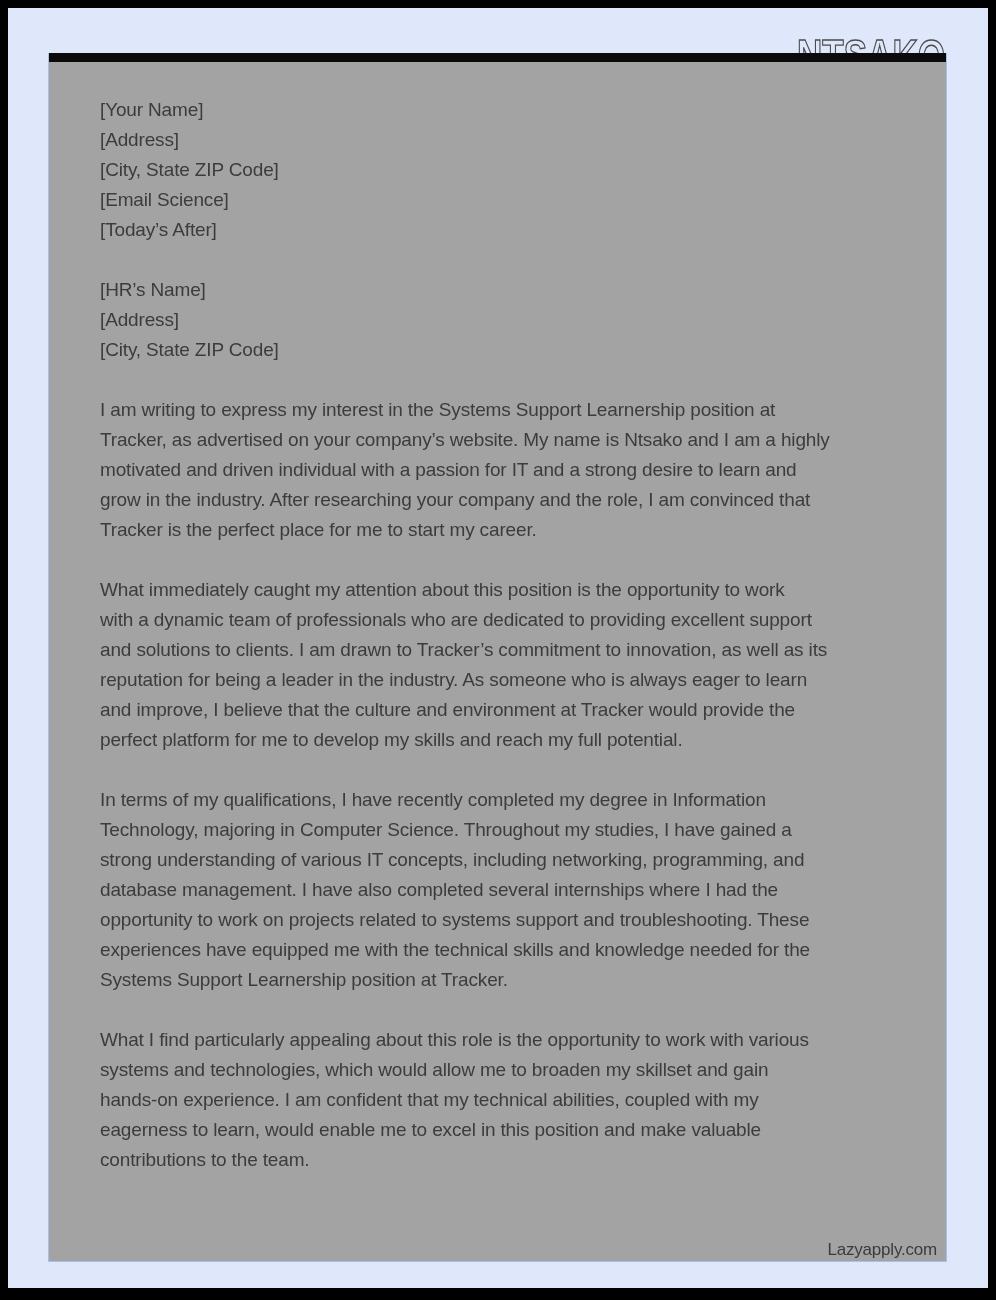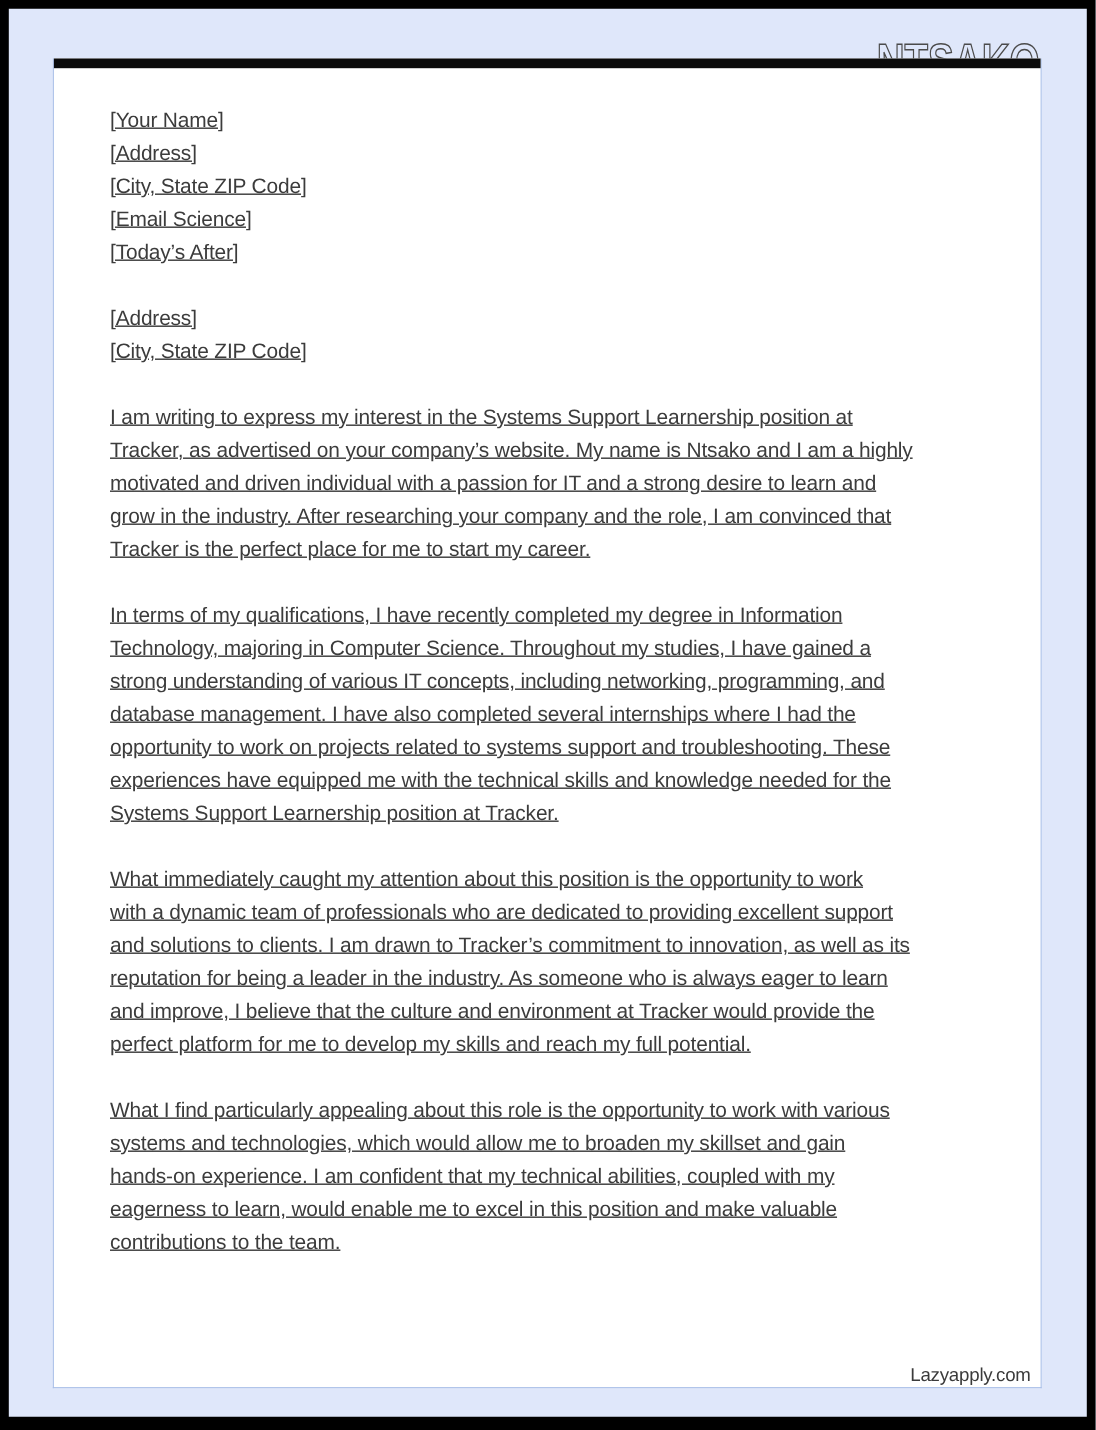--- a/index.html
+++ b/index.html
@@ -21,25 +21,24 @@
     width: 152px;
     height: 52px;
   }
   .page {
     position: absolute;
     left: 40px;
     top: 45px;
     width: 899px;
     height: 1209px;
     box-sizing: border-box;
-    background: #ffffff;
+    background: #a3a3a3;
     border: 1px solid #a9bfe8;
     border-top: none;
     overflow: hidden;
-    text-decoration: underline;
   }
   .topbar {
     height: 9px;
     background: #0b0b0b;
     margin: 0 -1px;
   }
   .content {
     padding: 33px 38px 0 51px;
     font-size: 19px;
     line-height: 30px;
@@ -78,43 +77,44 @@
 
     <div class="block">
       <div class="line">[Your Name]</div>
       <div class="line">[Address]</div>
       <div class="line">[City, State ZIP Code]</div>
       <div class="line">[Email Science]</div>
       <div class="line">[Today’s After]</div>
     </div>
 
     <div class="block">
+      <div class="line">[HR’s Name]</div>
       <div class="line">[Address]</div>
       <div class="line">[City, State ZIP Code]</div>
     </div>
 
 
     <p class="para">I am writing to express my interest in the Systems Support Learnership position at
 Tracker, as advertised on your company’s website. My name is Ntsako and I am a highly
 motivated and driven individual with a passion for IT and a strong desire to learn and
 grow in the industry. After researching your company and the role, I am convinced that
 Tracker is the perfect place for me to start my career.</p>
+    <p class="para">What immediately caught my attention about this position is the opportunity to work
+with a dynamic team of professionals who are dedicated to providing excellent support
+and solutions to clients. I am drawn to Tracker’s commitment to innovation, as well as its
+reputation for being a leader in the industry. As someone who is always eager to learn
+and improve, I believe that the culture and environment at Tracker would provide the
+perfect platform for me to develop my skills and reach my full potential.</p>
     <p class="para">In terms of my qualifications, I have recently completed my degree in Information
 Technology, majoring in Computer Science. Throughout my studies, I have gained a
 strong understanding of various IT concepts, including networking, programming, and
 database management. I have also completed several internships where I had the
 opportunity to work on projects related to systems support and troubleshooting. These
 experiences have equipped me with the technical skills and knowledge needed for the
 Systems Support Learnership position at Tracker.</p>
-    <p class="para">What immediately caught my attention about this position is the opportunity to work
-with a dynamic team of professionals who are dedicated to providing excellent support
-and solutions to clients. I am drawn to Tracker’s commitment to innovation, as well as its
-reputation for being a leader in the industry. As someone who is always eager to learn
-and improve, I believe that the culture and environment at Tracker would provide the
-perfect platform for me to develop my skills and reach my full potential.</p>
     <p class="para">What I find particularly appealing about this role is the opportunity to work with various
 systems and technologies, which would allow me to broaden my skillset and gain
 hands-on experience. I am confident that my technical abilities, coupled with my
 eagerness to learn, would enable me to excel in this position and make valuable
 contributions to the team.</p>
 
   </div>
 
   <div class="watermark">Lazyapply.com</div>
 </div>

